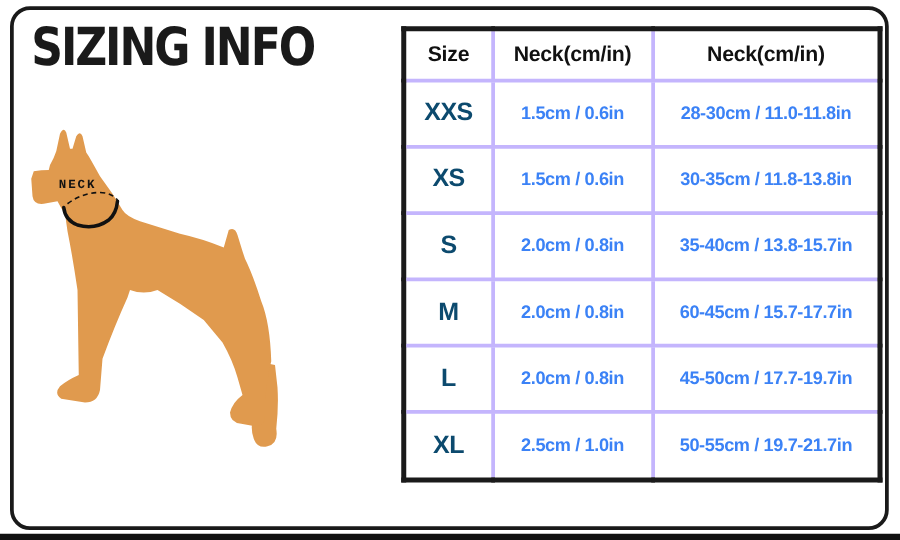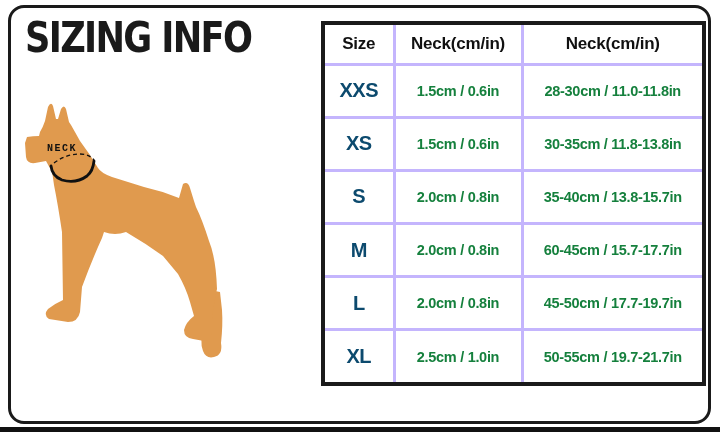--- a/index.html
+++ b/index.html
@@ -39,21 +39,21 @@
     padding:0; overflow:hidden; white-space:nowrap;
   }
   .size-table thead tr { height:41px; }
   .size-table thead th {
     font-size:17px; font-weight:bold; color:#111111; letter-spacing:-0.2px;
   }
   .size-table td.size-col {
     font-size:20px; font-weight:bold; color:#0c4a6e; letter-spacing:-0.5px;
   }
   .size-table td.val-col {
-    font-size:14.5px; font-weight:bold; color:#15803d; letter-spacing:-0.3px;
+    font-size:14.5px; font-weight:bold; color:#3b82f6; letter-spacing:-0.3px;
   }
   .footer-note {
     position:absolute; left:29px; top:398px; margin:0;
     font-size:17.5px; color:#1a1a1a; white-space:pre;
   }
 </style>
 </head>
 <body>
 
 <div class="stage">

